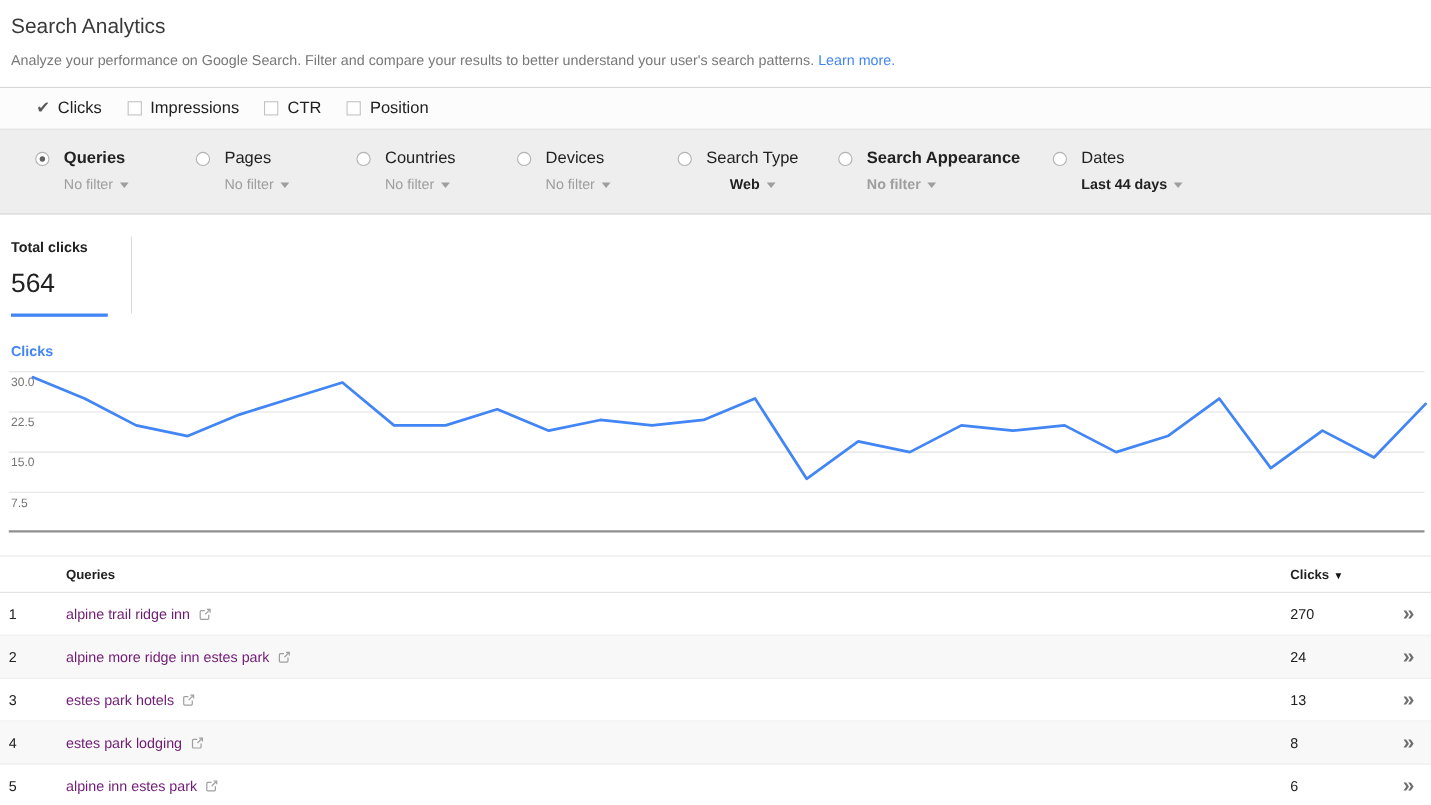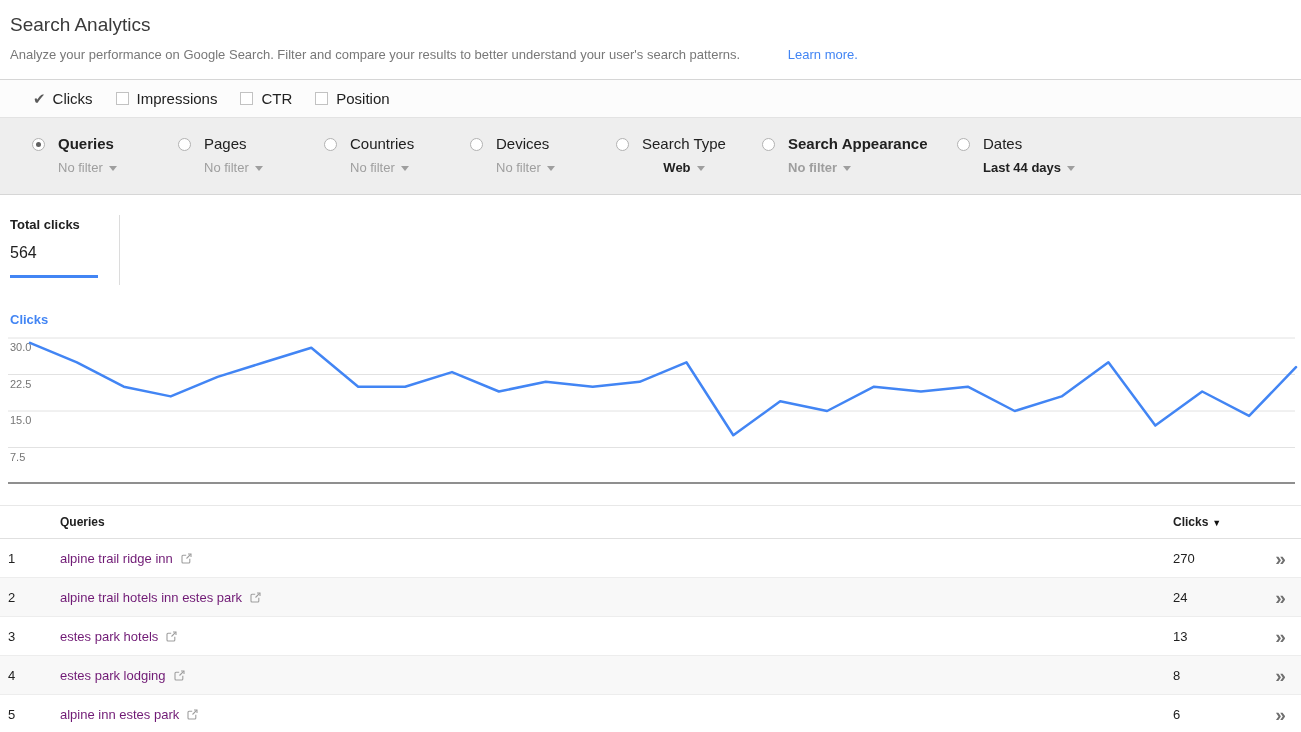--- a/index.html
+++ b/index.html
@@ -6,21 +6,21 @@
   html,body { margin:0; padding:0; }
   body {
     width:1301px; height:732px; overflow:hidden;
     background:#fff; color:#212121;
     font-family:"Liberation Sans", sans-serif;
   }
   
   .header { padding:14px 10px 0 10px; }
   .page-title { font-size:19px; font-weight:400; color:#3a3a3a; margin:0 0 11px 0; }
   .page-desc  { font-size:13px; color:#787878; margin:0; }
-  .learn-more { color:#4285f4; text-decoration:none; cursor:pointer;margin-left:44px; }
+  .learn-more { color:#4285f4; text-decoration:none; cursor:pointer; }
   
   .toolbar { margin-top:17px; }
   .metrics-row {
     height:38px; border-top:1px solid #d6d6d6; background:#fcfcfc;
     display:flex; align-items:center; padding-left:33px;
   }
   .metric { display:flex; align-items:center; margin-right:23px; font-size:15px; cursor:pointer; }
   .checkmark { font-size:15px; color:#5a5a5a; margin-right:7px; line-height:1; }
   .checkbox {
     width:13px; height:13px; border:1px solid #c2c2c2; background:#fff;
@@ -47,21 +47,21 @@
   }
   .dim-filter.bold-filter { color:#212121; font-weight:bold;justify-content:center; }
   .caret {
     width:0; height:0; margin-left:6px; margin-top:2px;
     border-left:4px solid transparent; border-right:4px solid transparent;
     border-top:5px solid #9e9e9e;
   }
   
   .totals { position:relative; height:104px; padding:22px 8px 0 10px; }
   .total-label { font-size:13px; font-weight:bold; color:#212121; }
-  .total-value { font-size:16px; color:#212121; margin-top:12px; }
+  .total-value { font-size:24px; color:#212121; margin-top:12px; }
   .total-bar { width:88px; height:3px; background:#4285f4; margin-top:13px; }
   .totals-divider { position:absolute; left:119px; top:20px; width:1px; height:70px; background:#dcdcdc; }
   
   .chart-section { padding-top:13px; }
   .chart-metric-label { font-size:13px; font-weight:bold; color:#4285f4; padding-left:10px; }
   #clicks-chart { display:block; margin-top:6px; }
   
   .qtable { margin-top:20px; font-size:13px; }
   .thead {
     height:34px; border-top:1px solid #e8e8e8; border-bottom:1px solid #e0e0e0;
@@ -228,21 +228,21 @@
           </svg>
         </span>
     </div>
     <div class="col-clicks">270</div>
     <div class="col-chev"><span class="chevrons">»</span></div>
   </div>
 
   <div class="trow alt">
     <div class="col-rank">2</div>
     <div class="col-query">
-      <span class="query-text">alpine trail hotels inn estes park</span>
+      <span class="query-text">alpine more ridge inn estes park</span>
       <span class="ext-icon">
           <svg width="13" height="13" viewBox="0 0 13 13">
             <path d="M9.8 6.8v3.2c0 .6-.4 1-1 1H3c-.6 0-1-.4-1-1V4.2c0-.6.4-1 1-1h3.2" fill="none" stroke="#9e9e9e" stroke-width="1.1"></path>
             <path d="M8 2h3v3" fill="none" stroke="#9e9e9e" stroke-width="1.1"></path>
             <path d="M10.8 2.2 6.5 6.5" fill="none" stroke="#9e9e9e" stroke-width="1.1"></path>
           </svg>
         </span>
     </div>
     <div class="col-clicks">24</div>
     <div class="col-chev"><span class="chevrons">»</span></div>

